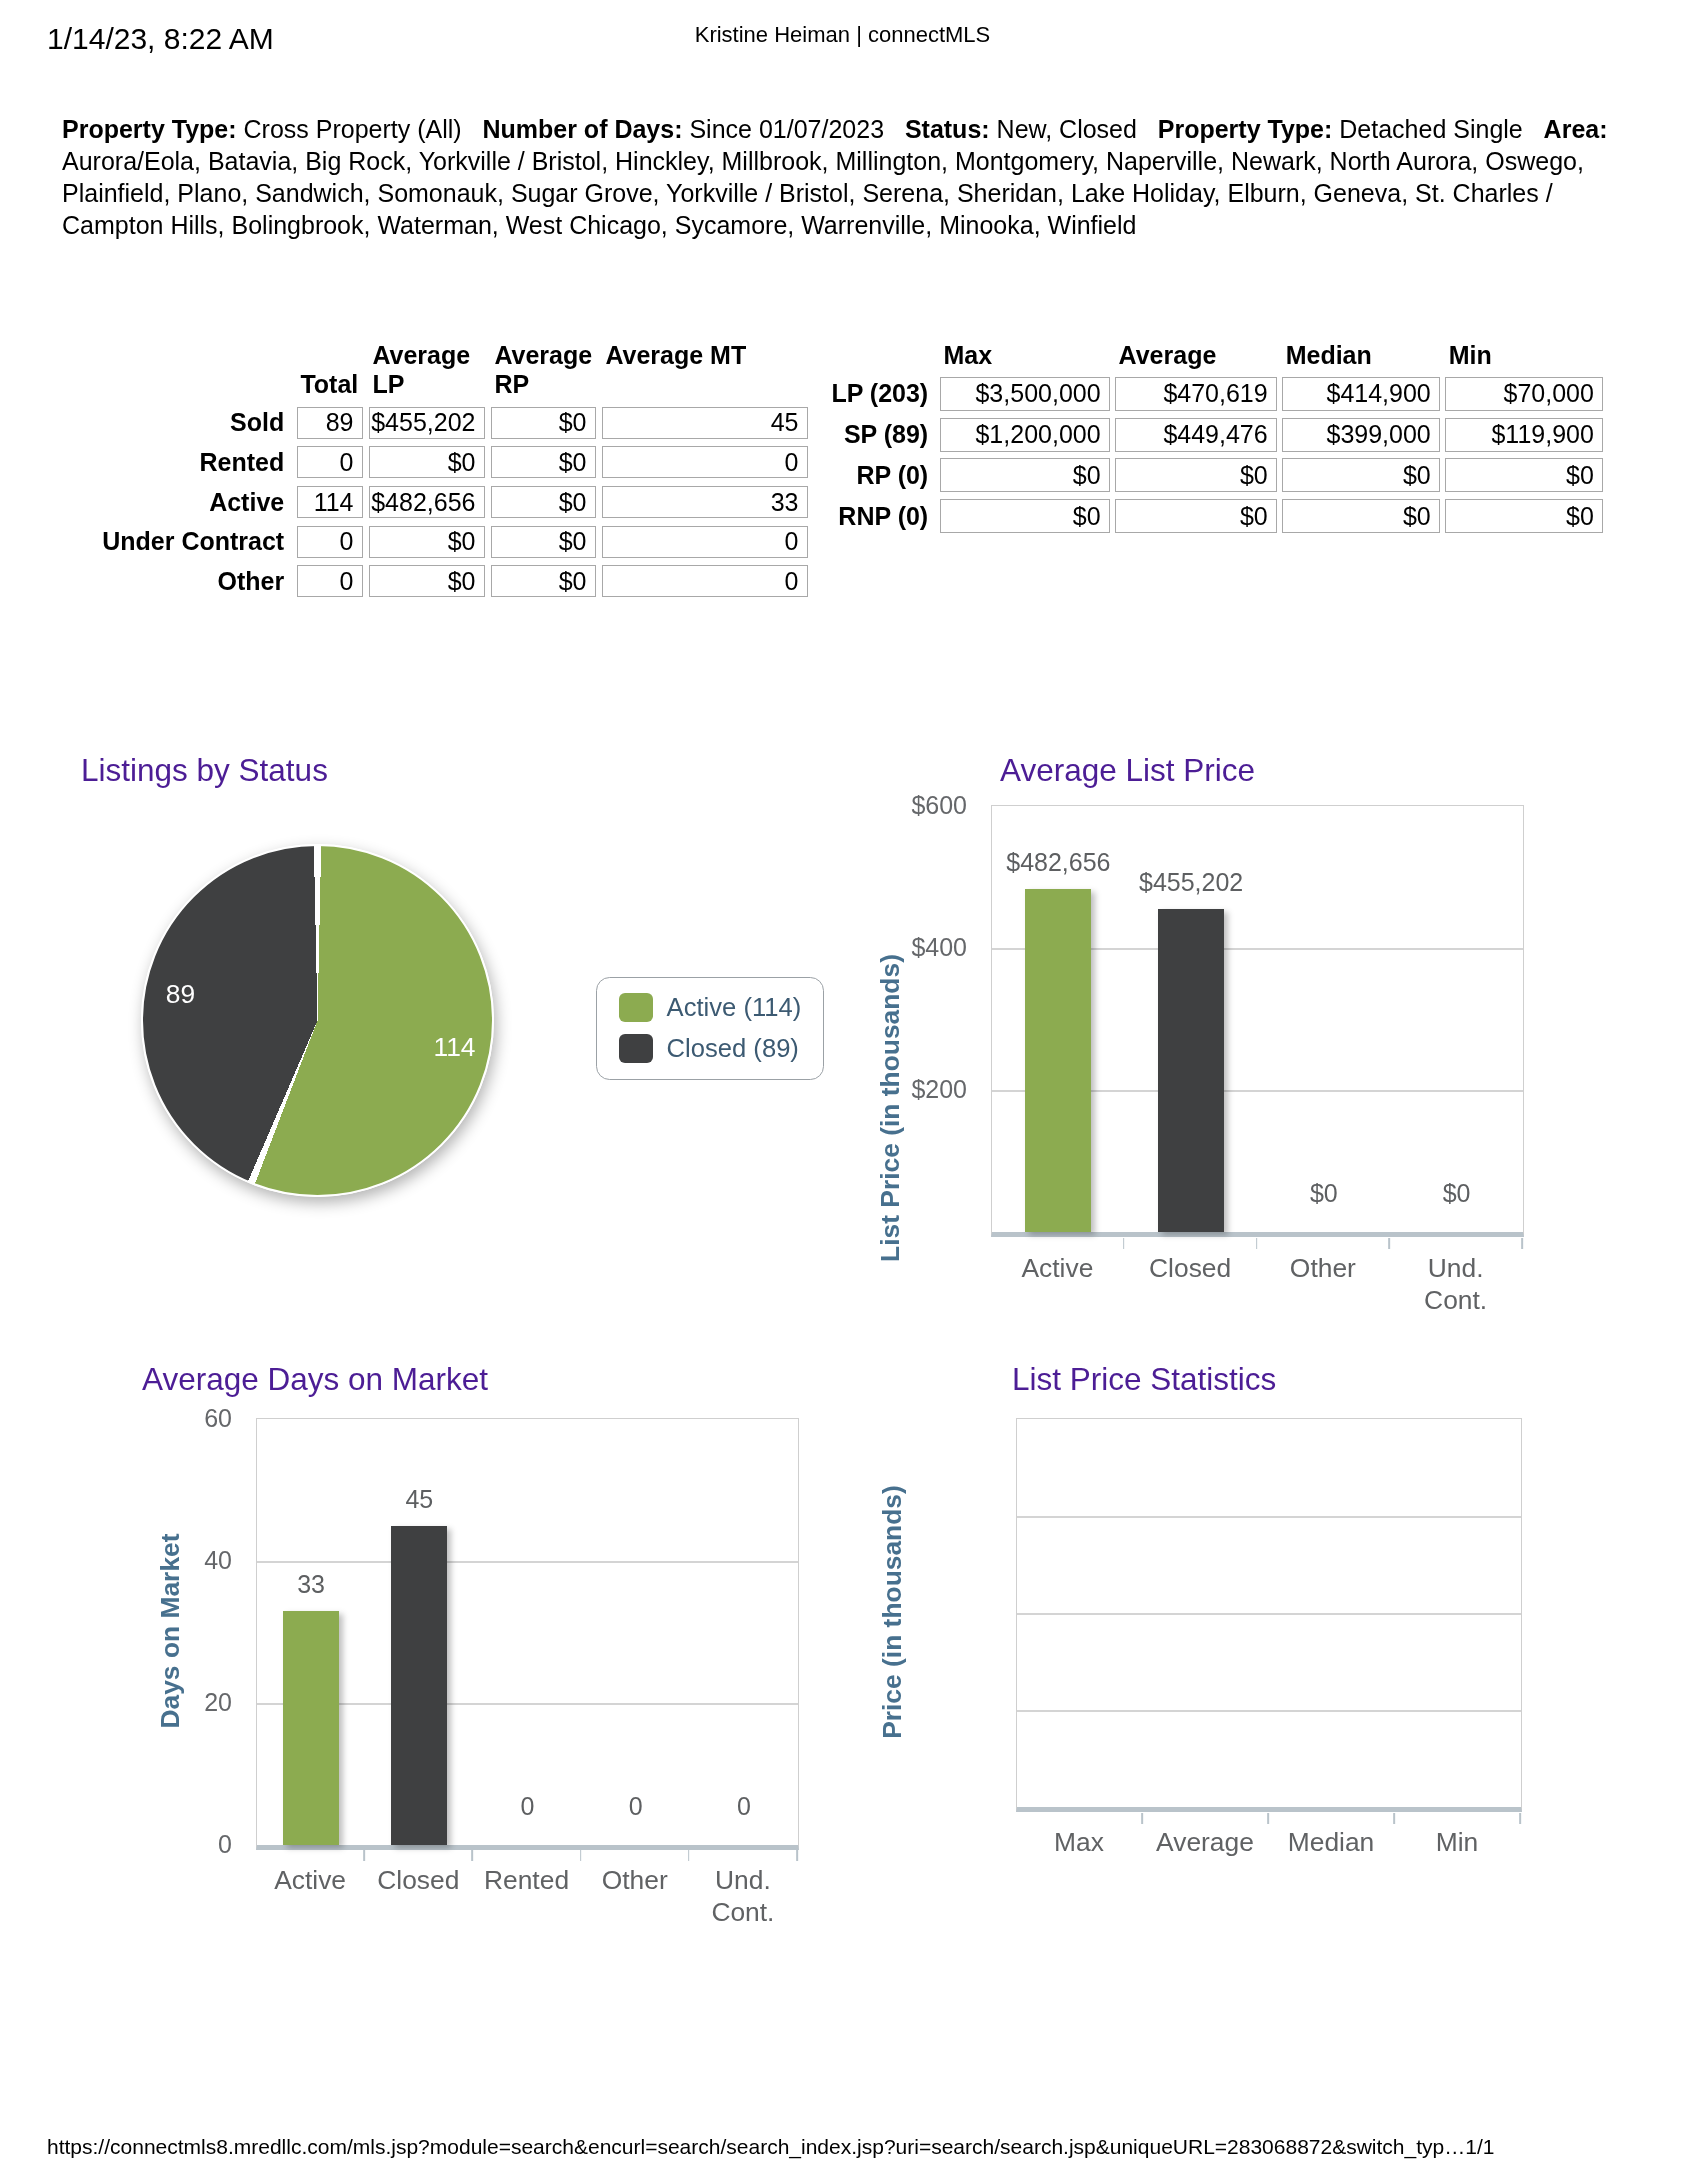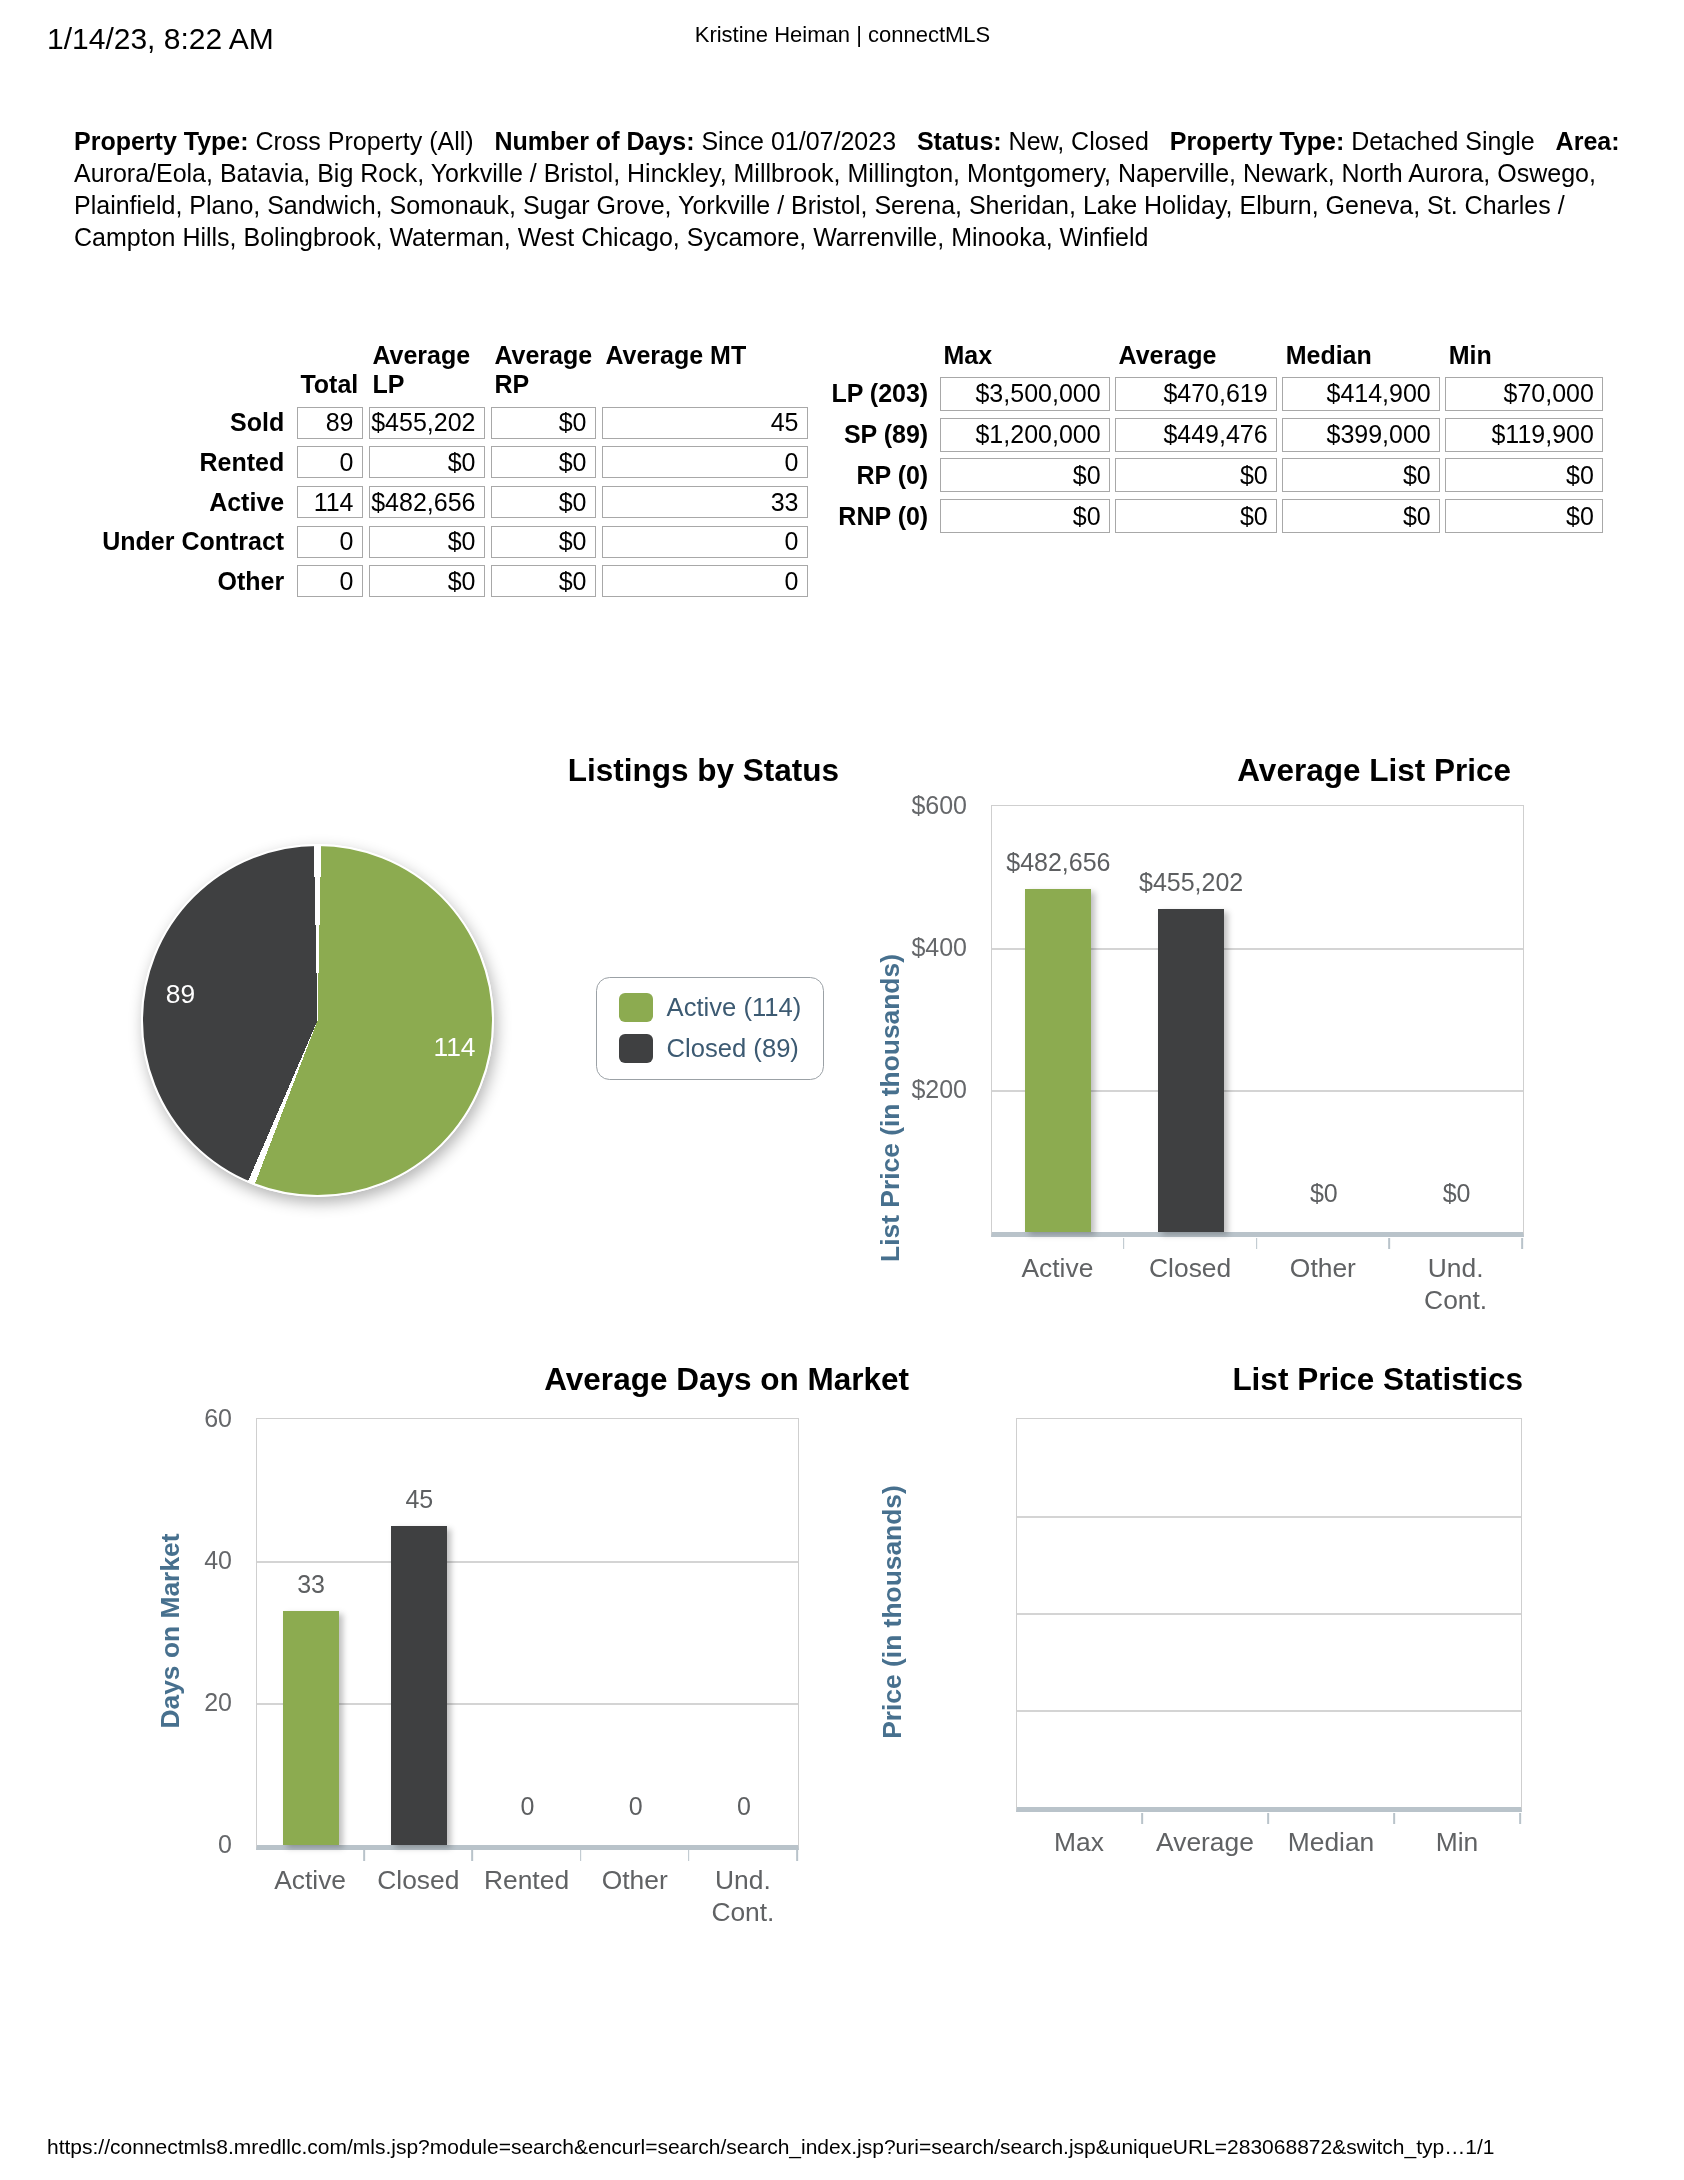--- a/index.html
+++ b/index.html
@@ -5,21 +5,21 @@
   html,body{margin:0;padding:0;background:#fff;}
   body{width:1685px;height:2181px;position:relative;font-family:"Liberation Sans",sans-serif;color:#000;overflow:hidden;}
 
   
   .hdr-date{position:absolute;top:22px;left:47px;font-size:30px;}
   .hdr-title{position:absolute;top:22px;left:0;right:0;text-align:center;font-size:22px;}
   .footer{position:absolute;left:47px;right:47px;bottom:22px;display:flex;justify-content:flex-start;font-size:21px;}
   .footer-url{max-width:1491px;white-space:nowrap;overflow:hidden;}
 
   
-  .criteria{position:absolute;top:109px;left:58px;width:1572px;font-size:25px;line-height:32px;margin:16px;}
+  .criteria{position:absolute;top:109px;left:58px;width:1572px;font-size:25px;line-height:32px;margin:4px;}
   .criteria b{font-weight:bold;}
 
   
   .sum-table{position:absolute;display:grid;font-size:25px;}
   .status-table{left:98px;top:341px;grid-template-columns:193px 66px 116px 105px 206px;column-gap:6px;row-gap:7.7px;}
   .price-table{left:820px;top:341px;grid-template-columns:115px 170px 162px 158px 158px;column-gap:5.1px;row-gap:6.8px;}
   .sum-table .col-hdr{font-weight:bold;white-space:pre-line;line-height:29px;align-self:end;padding-left:3.4px;}
   .status-table .col-hdr:nth-child(5){align-self:start;white-space:nowrap;}
   .sum-table .corner{}
   .sum-table .row-label{font-weight:bold;text-align:right;align-self:center;padding-right:6.8px;white-space:nowrap;}
@@ -28,21 +28,21 @@
   .price-table .box{height:34px;}
 
   
   .charts{position:absolute;top:716px;left:0;width:1685px;height:1329px;}
   .cell{position:absolute;}
   .cell-pie{left:0;top:0;width:842px;height:630px;}
   .cell-alp{left:842px;top:0;width:842px;height:630px;}
   .cell-dom{left:0;top:630px;width:842px;height:698px;}
   .cell-lps{left:842px;top:630px;width:842px;height:698px;}
 
-  .chart-title{position:absolute;font-size:31.5px;font-weight:bold;color:#000000;text-align:right;}
+  .chart-title{position:absolute;font-size:31.5px;font-weight:normal;color:#4c1d95;text-align:left;}
   .cell-pie .chart-title{left:81px;width:758px;top:36px;}
   .cell-alp .chart-title{left:158px;width:511px;top:36px;}
   .cell-dom .chart-title{left:142px;width:767px;top:15.3px;}
   .cell-lps .chart-title{left:170px;width:511px;top:15.3px;}
 
   .ytitle{position:absolute;font-size:26.4px;font-weight:bold;color:#47708e;white-space:nowrap;transform:translate(-50%,-50%) rotate(-90deg);}
   .ytitle-alp{left:48px;top:392px;}
   .ytitle-dom{left:170px;top:285px;}
   .ytitle-lps{left:50px;top:266px;}
 

